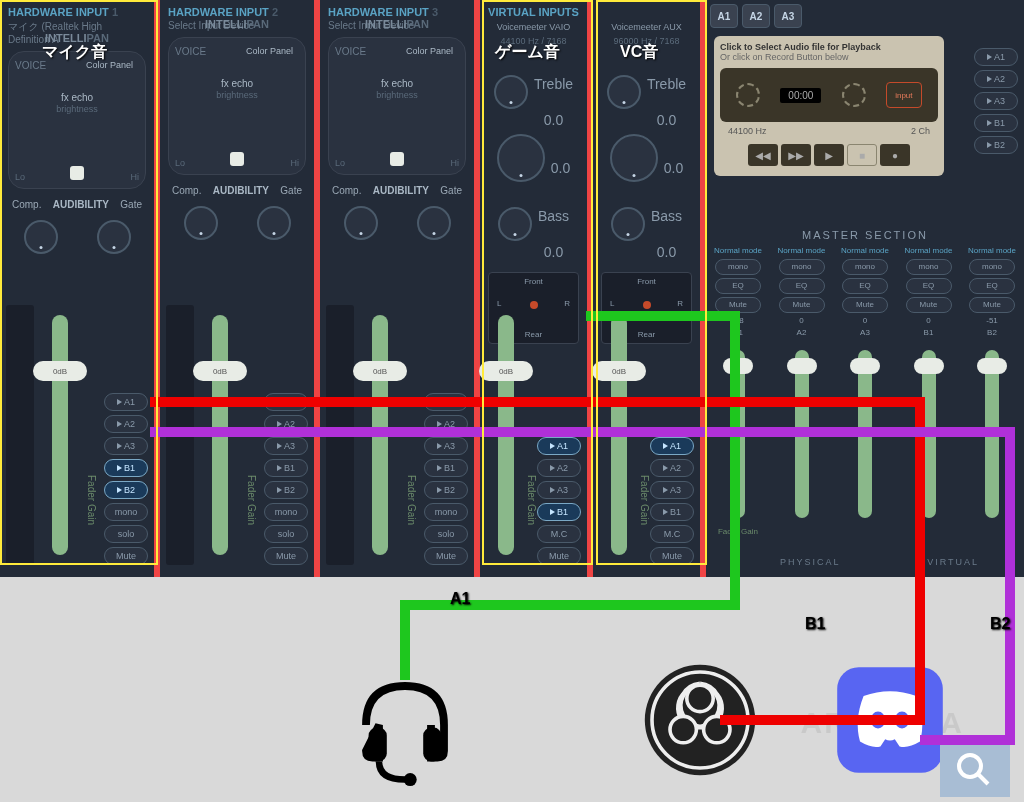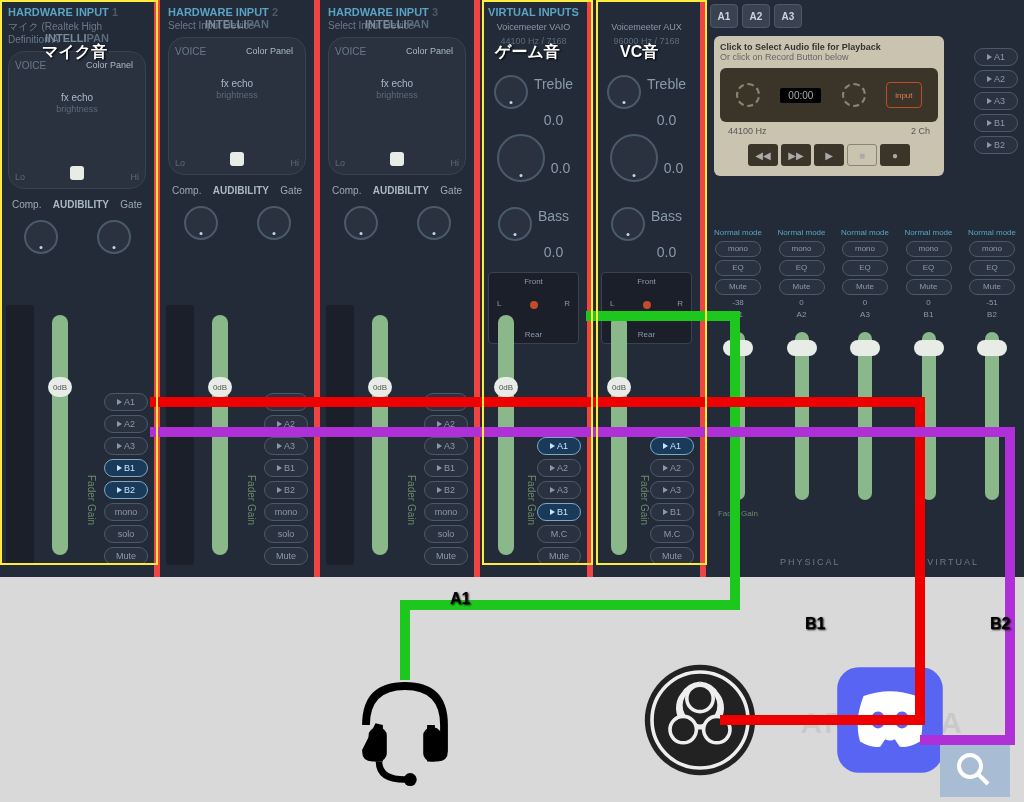--- a/index.html
+++ b/index.html
@@ -25,21 +25,21 @@
 .knobrow{display:flex;justify-content:space-around;padding:6px 0}
 .knob{width:34px;height:34px;border:2px solid #4a5a6a;border-radius:50%;position:relative;background:#2a3240}
 .knob::after{content:'';position:absolute;left:50%;bottom:3px;width:3px;height:3px;background:#c5d5e5;border-radius:50%;transform:translateX(-50%)}
 .bigknob{width:48px;height:48px}
 .knlabel{color:#8a9aaa;font-size:14px;text-align:center;margin-top:20px}
 .faderarea{position:absolute;bottom:12px;left:0;right:0;height:280px;display:flex;align-items:flex-end;padding:0 6px}
 .meters{width:28px;height:260px;background:#1a1f2a;border-radius:3px;display:flex;gap:2px;padding:2px;align-items:flex-end}
 .meter{flex:1;background:linear-gradient(to top,#3a5a8a 0%,#3a5a8a 10%,#1a1f2a 10%,#1a1f2a 100%);border-radius:2px}
 .slider{width:40px;height:260px;position:relative;margin:0 6px}
 .track{position:absolute;left:50%;top:10px;bottom:10px;width:16px;transform:translateX(-50%);background:#8ab88a;border-radius:8px}
-.thumb{position:absolute;left:50%;top:72px;transform:translateX(-50%);width:24px;height:20px;background:#e8ece6;border-radius:10px;display:flex;align-items:center;justify-content:center;font-size:8px;color:#555}
+.thumb{position:absolute;left:50%;top:56px;transform:translateX(-50%);width:54px;height:20px;background:#e8ece6;border-radius:10px;display:flex;align-items:center;justify-content:center;font-size:8px;color:#555}
 .fgain{writing-mode:vertical-rl;color:#6a8a6a;font-size:10px;margin-bottom:40px}
 .btns{display:flex;flex-direction:column;gap:4px;margin-left:auto}
 .rbtn{width:44px;height:18px;border:1px solid #4a5a6a;border-radius:9px;color:#8a9aaa;font-size:9px;display:flex;align-items:center;justify-content:center;background:#2a3240}
 .rbtn.on{border-color:#7aa8c5;color:#c5e5ff;background:#1a3a5a}
 .rbtn .tri{width:0;height:0;border-left:5px solid currentColor;border-top:3px solid transparent;border-bottom:3px solid transparent;margin-right:2px}
 .vstrip .kncol{display:flex;flex-direction:column;align-items:center;padding:8px}
 .vstrip .vinfo{color:#8a9aaa;font-size:9px;text-align:center;padding:2px}
 .fpan{background:#1a1f2a;border:1px solid #3a4250;border-radius:4px;margin:4px;height:72px;position:relative}
 .fpan .lbl{position:absolute;color:#8a9aaa;font-size:8px}
 .fpan .dot{width:8px;height:8px;background:#c54a2a;border-radius:50%;position:absolute;left:50%;top:28px;transform:translateX(-50%)}
@@ -430,20 +430,21 @@
             <span class="tri"></span>
             <span>B1</span>
           </div>
         <div class="rbtn">
             <span class="tri"></span>
             <span>B2</span>
           </div>
       </div>
     </div>
     <div class="master">
+      <div class="mslbl">MASTER SECTION</div>
       <div class="mstrips">
         <div class="mstrip">
           <div class="nmode">Normal mode</div>
           <div class="srbtn">mono</div>
           <div class="srbtn">EQ</div>
           <div class="srbtn">Mute</div>
           <div class="db">-38</div>
           <div class="db">A1</div>
           <div class="mslider">
               <div class="mtrack"></div>

